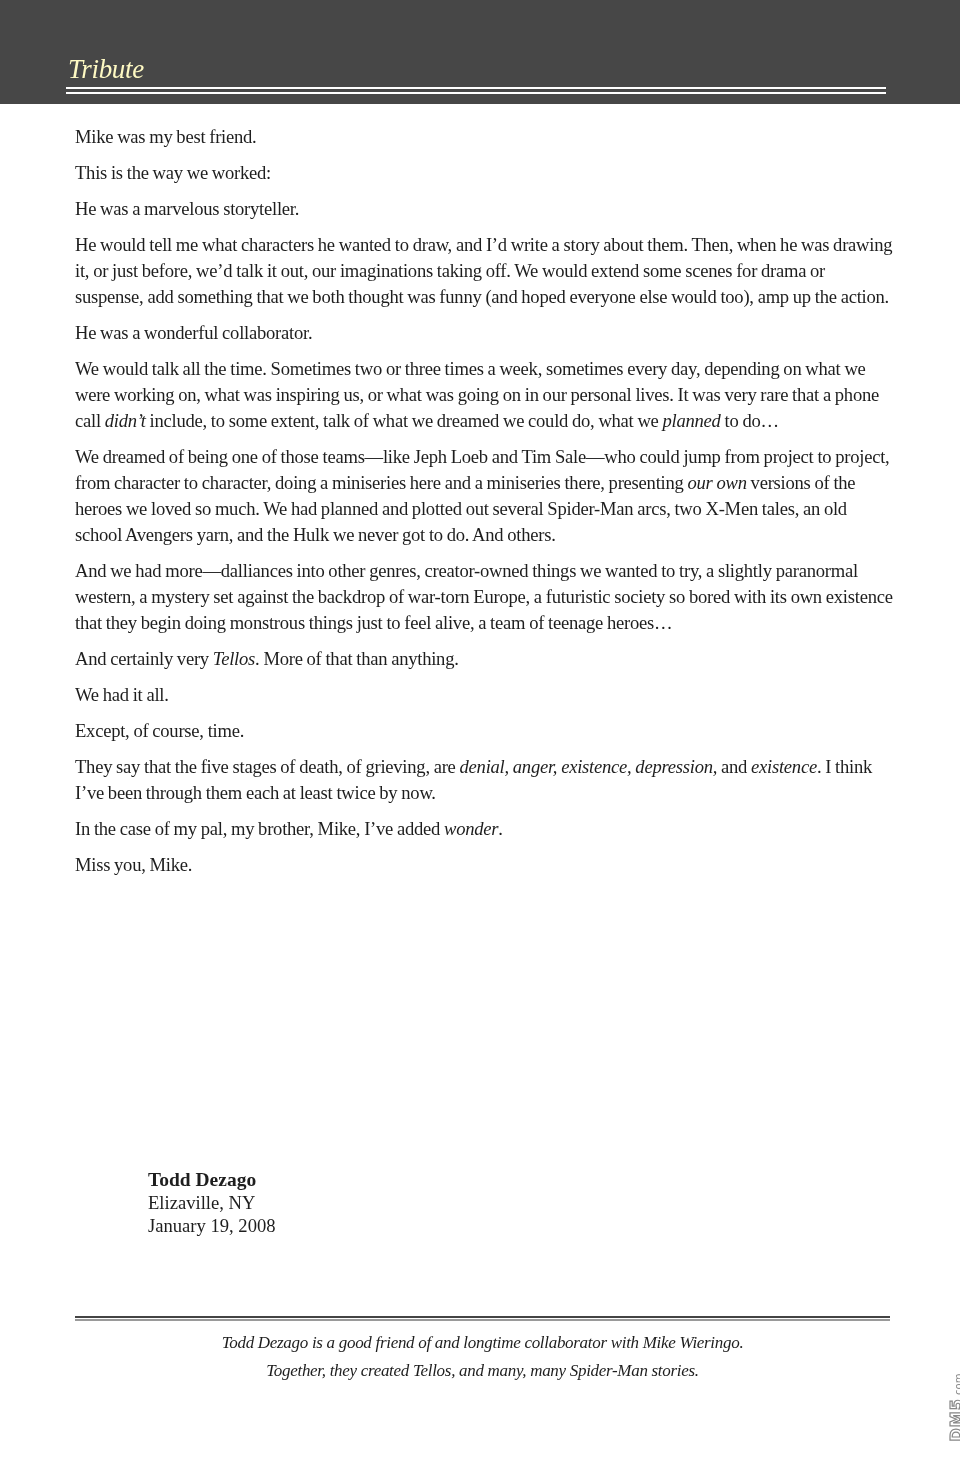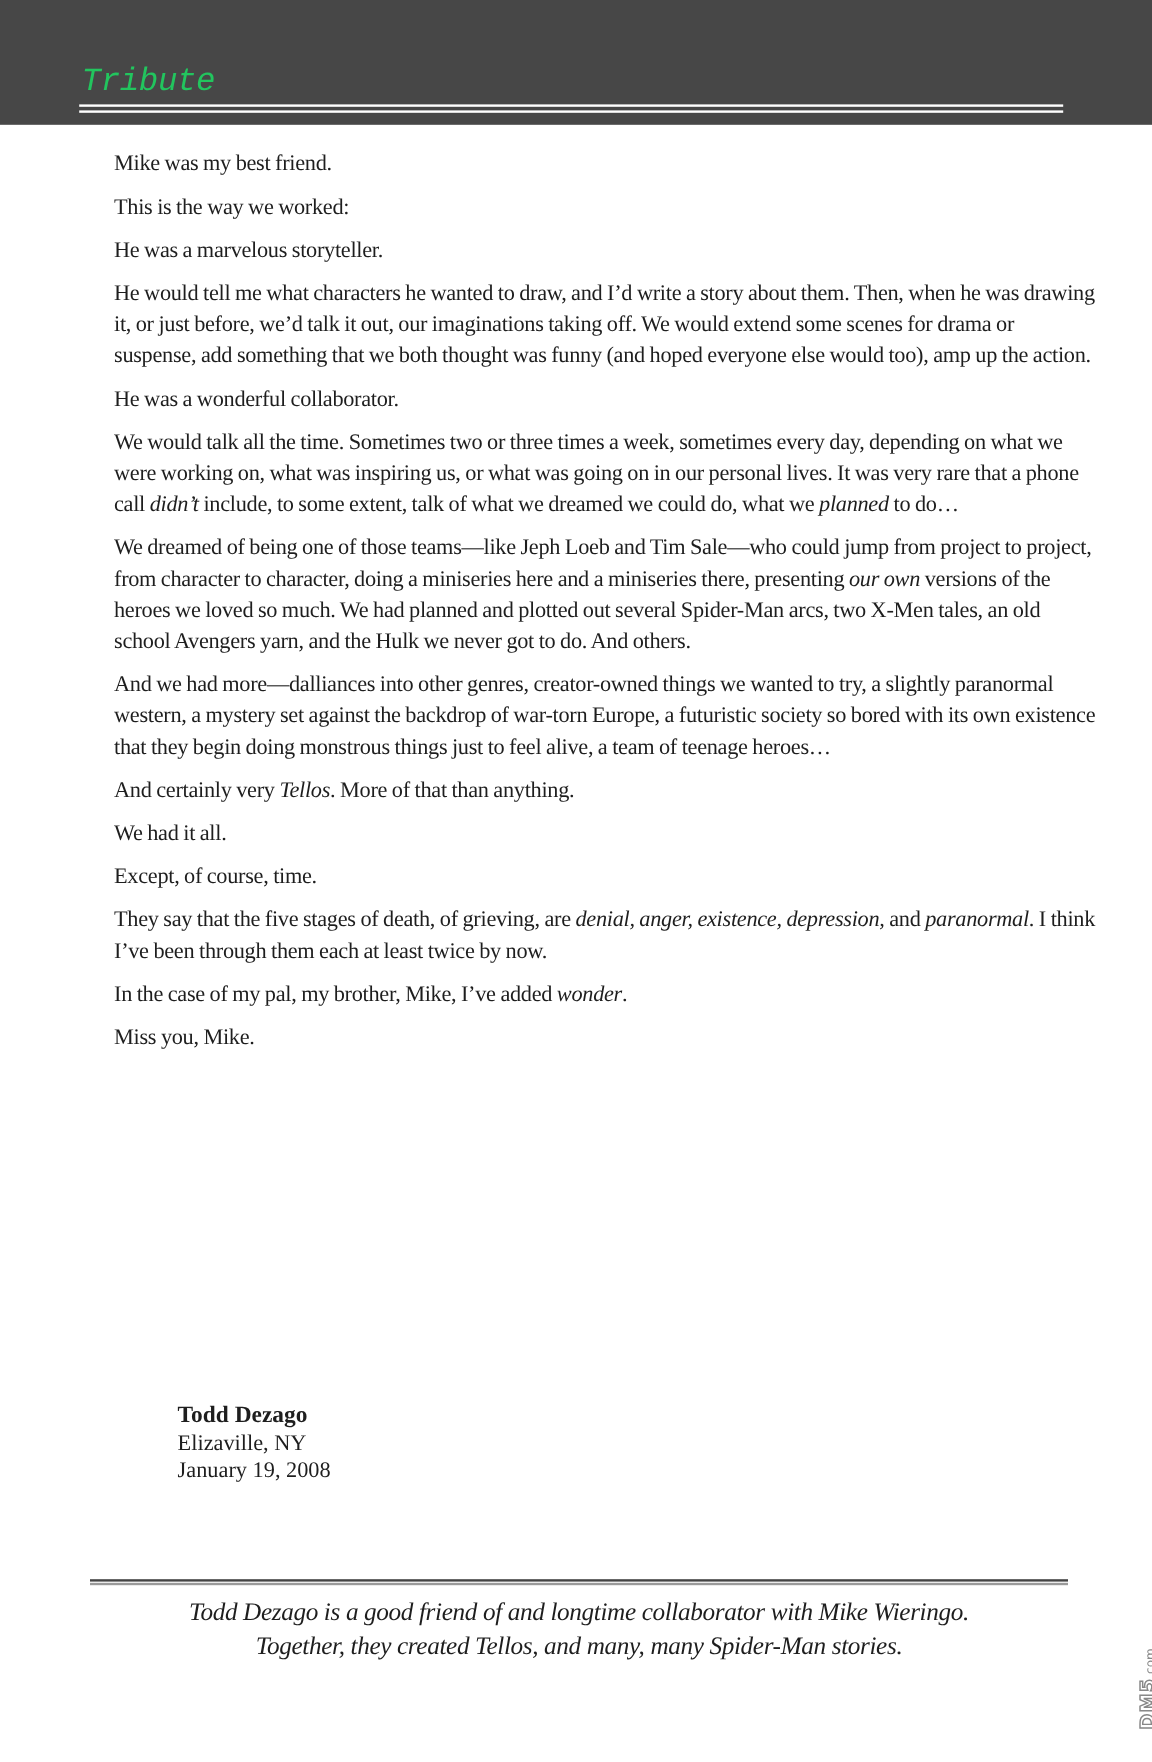--- a/index.html
+++ b/index.html
@@ -19,24 +19,24 @@
       position: absolute;
       left: 0; top: 0;
       width: 960px;
       height: 104px;
       background: #474747;
     }
     .header-title {
       position: absolute;
       left: 68px;
       top: 52px;
-      font-family: Liberation Mono, monospace;
+      font-family: Liberation Serif, serif;
       font-style: italic;
       font-size: 27px;
-      color: #22c55e;
+      color: #fef9c3;
       letter-spacing: -0.3px;
       line-height: 34px;
     }
     .header-rule {
       position: absolute;
       left: 66px;
       width: 820px;
       height: 2px;
       background: #ffffff;
     }
@@ -45,21 +45,20 @@
 
     .body-text {
       position: absolute;
       left: 75px;
       top: 124px;
       width: 820px;
       font-size: 18.6px;
       line-height: 26px;
       letter-spacing: -0.25px;
       word-spacing: -0.5px;
-      margin-left: 20px;
     }
     .body-text p {
       margin: 0 0 10px 0;
     }
     .body-text em { font-style: italic; }
 
     .signature {
       position: absolute;
       left: 148px;
       top: 1124px;
@@ -84,21 +83,21 @@
       height: 2px;
       background: #9a9a9a;
     }
     .footer-note {
       position: absolute;
       left: 75px;
       top: 1329px;
       width: 815px;
       text-align: center;
       font-style: italic;
-      font-size: 21px;
+      font-size: 17px;
       line-height: 28px;
       letter-spacing: -0.3px;
     }
     .watermark {
       position: absolute;
       left: 906px;
       top: 1398px;
       transform: rotate(-90deg);
       transform-origin: center;
       font-family: "DejaVu Sans", sans-serif;
@@ -133,21 +132,21 @@
     <p><span>This is the way we worked:</span></p>
     <p><span>He was a marvelous storyteller.</span></p>
     <p><span>He would tell me what characters he wanted to draw, and I’d write a story about them. Then, when he was drawing it, or just before, we’d talk it out, our imaginations taking off. We would extend some scenes for drama or suspense, add something that we both thought was funny (and hoped everyone else would too), amp up the action.</span></p>
     <p><span>He was a wonderful collaborator.</span></p>
     <p><span>We would talk all the time. Sometimes two or three times a week, sometimes every day, depending on what we were working on, what was inspiring us, or what was going on in our personal lives. It was very rare that a phone call </span><em>didn’t</em><span> include, to some extent, talk of what we dreamed we could do, what we </span><em>planned</em><span> to do…</span></p>
     <p><span>We dreamed of being one of those teams—like Jeph Loeb and Tim Sale—who could jump from project to project, from character to character, doing a miniseries here and a miniseries there, presenting </span><em>our own</em><span> versions of the heroes we loved so much. We had planned and plotted out several Spider-Man arcs, two X-Men tales, an old school Avengers yarn, and the Hulk we never got to do. And others.</span></p>
     <p><span>And we had more—dalliances into other genres, creator-owned things we wanted to try, a slightly paranormal western, a mystery set against the backdrop of war-torn Europe, a futuristic society so bored with its own existence that they begin doing monstrous things just to feel alive, a team of teenage heroes…</span></p>
     <p><span>And certainly very </span><em>Tellos</em><span>. More of that than anything.</span></p>
     <p><span>We had it all.</span></p>
     <p><span>Except, of course, time.</span></p>
-    <p><span>They say that the five stages of death, of grieving, are </span><em>denial, anger, existence, depression,</em><span> and </span><em>paranormal</em><span>. I think I’ve been through them each at least twice by now.</span></p>
+    <p><span>They say that the five stages of death, of grieving, are </span><em>denial, anger, existence, depression,</em><span> and </span><em>existence</em><span>. I think I’ve been through them each at least twice by now.</span></p>
     <p><span>In the case of my pal, my brother, Mike, I’ve added </span><em>wonder</em><span>.</span></p>
     <p><span>Miss you, Mike.</span></p>
   </div>
 
 <div class="signature">
   <div class="sig-name">Todd Dezago</div>
   <div>Elizaville, NY</div>
   <div>January 19, 2008</div>
 </div>
 

